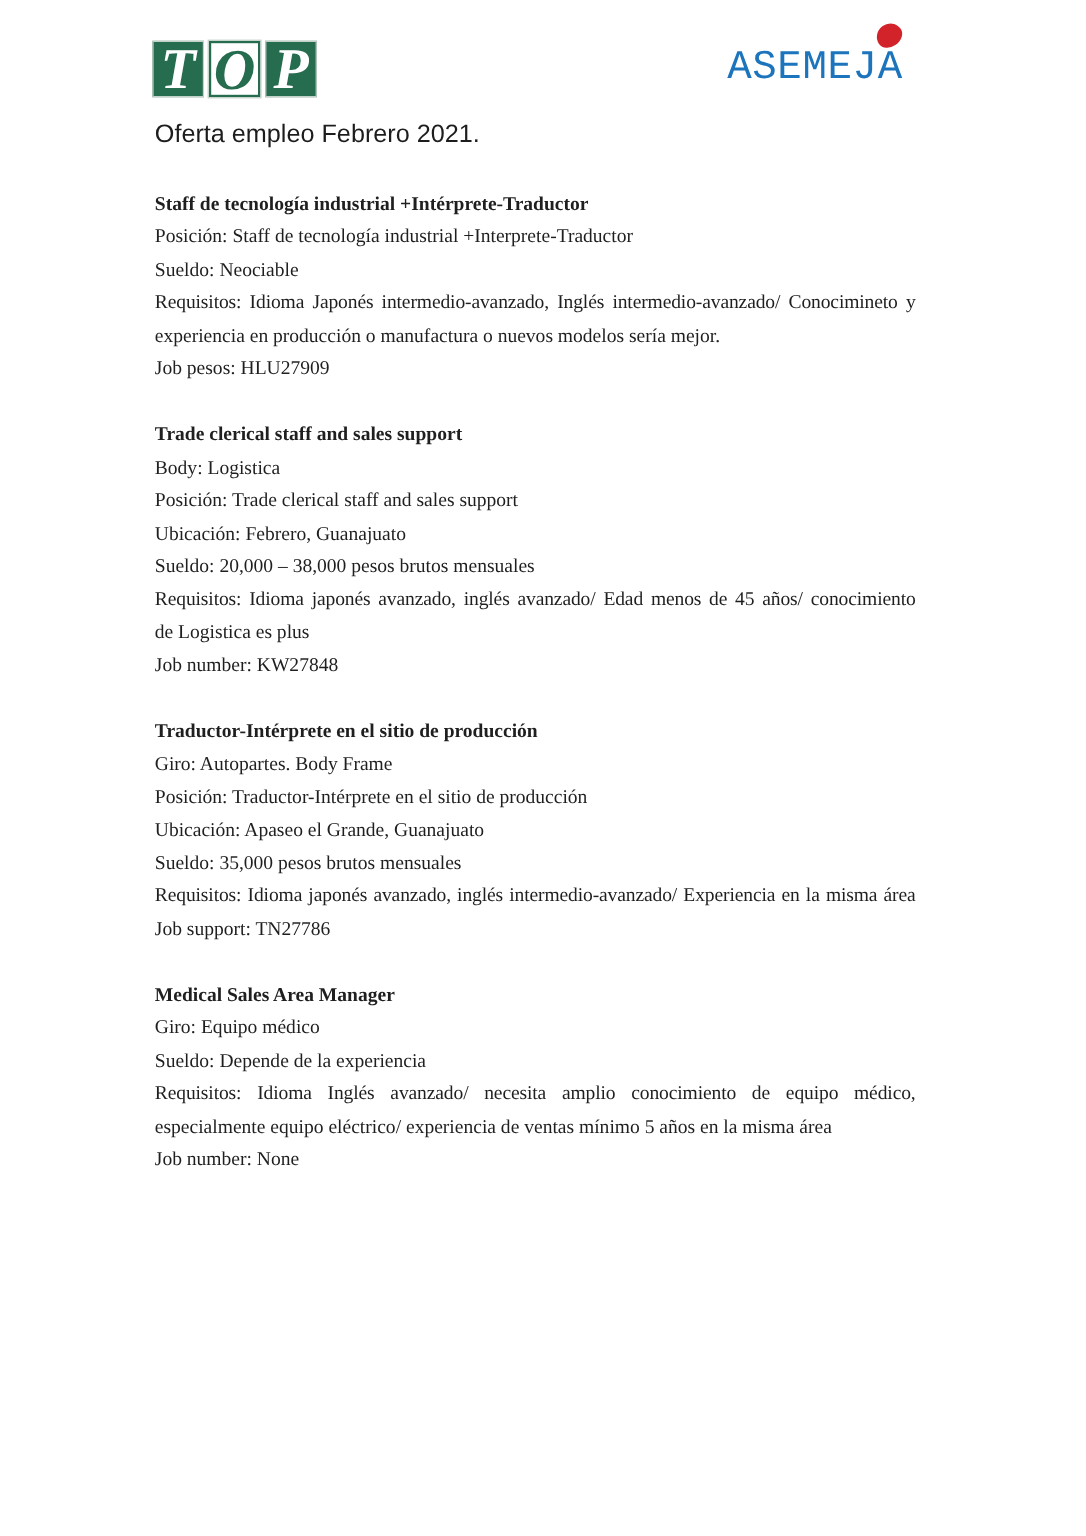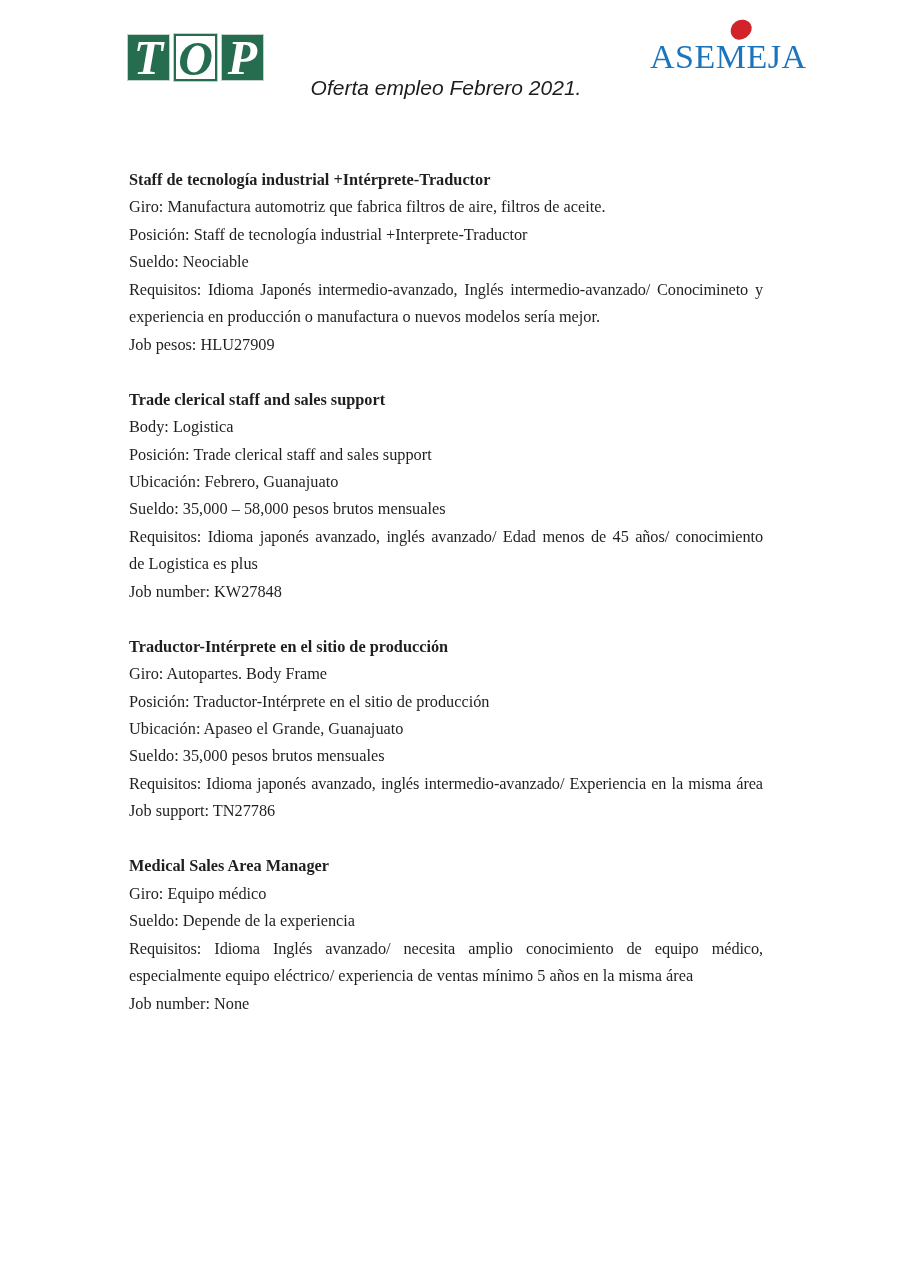--- a/index.html
+++ b/index.html
@@ -43,56 +43,54 @@
     color: #266C4F;
     border: 2px solid #266C4F;
     outline: 1px solid #c3d1c9;
   }
 
   
   .asemeja-text {
     position: absolute;
     left: 606px;
     top: 40px;
-    font-family: Liberation Serif, serif;
+    font-family: Liberation Mono, monospace;
     font-size: 34px;
     line-height: 34px;
     letter-spacing: 0.5px;
     color: #1C75BC;
-    margin-left: 44px;
   }
   .asemeja-dot {
     position: absolute;
     left: 730px;
     top: 20px;
     width: 22px;
     height: 19px;
     background: #D2232A;
     border-radius: 50% 50% 50% 50% / 55% 55% 45% 45%;
     transform: rotate(-35deg);
   }
 
   
   .doc-title {
     position: absolute;
     left: 129px;
-    top: 76px;
+    top: 100px;
     width: 634px;
-    text-align: center;
+    text-align: left;
     font-family: "Liberation Sans", sans-serif;
     font-size: 21px;
     color: #1d1d1d;
-    font-style: italic;
   }
 
   
   .content {
     position: absolute;
     left: 129px;
-    top: 166px;
+    top: 156px;
     width: 634px;
     font-family: "Liberation Serif", serif;
     font-size: 16.3px;
     line-height: 27.45px;
     color: #1f1f1f;
   }
   .job-section { margin: 0 0 27.45px 0; }
   .hd { font-weight: bold; white-space: nowrap; }
   .ln { white-space: nowrap; }
   .just {
@@ -115,34 +113,33 @@
 
   <span class="asemeja-dot"></span>
   <span class="asemeja-text">ASEMEJA</span>
 
   <div class="doc-title">Oferta empleo Febrero 2021.</div>
 
   <div class="content">
 
     <section class="job-section">
       <div class="hd">Staff de tecnología industrial +Intérprete-Traductor</div>
-      <div class="ln">Giro: Manufactura automotriz que fabrica filtros de aire, filtros de aceite.</div>
       <div class="ln">Posición: Staff de tecnología industrial +Interprete-Traductor</div>
       <div class="ln">Sueldo: Neociable</div>
       <div class="just">Requisitos: Idioma Japonés intermedio-avanzado, Inglés intermedio-avanzado/ Conocimineto y</div>
       <div class="ln">experiencia en producción o manufactura o nuevos modelos sería mejor.</div>
       <div class="ln">Job pesos: HLU27909</div>
     </section>
 
     <section class="job-section">
       <div class="hd">Trade clerical staff and sales support</div>
       <div class="ln">Body: Logistica</div>
       <div class="ln">Posición: Trade clerical staff and sales support</div>
       <div class="ln">Ubicación: Febrero, Guanajuato</div>
-      <div class="ln">Sueldo: 35,000 – 58,000 pesos brutos mensuales</div>
+      <div class="ln">Sueldo: 20,000 – 38,000 pesos brutos mensuales</div>
       <div class="just">Requisitos: Idioma japonés avanzado, inglés avanzado/ Edad menos de 45 años/ conocimiento</div>
       <div class="ln">de Logistica es plus</div>
       <div class="ln">Job number: KW27848</div>
     </section>
 
     <section class="job-section">
       <div class="hd">Traductor-Intérprete en el sitio de producción</div>
       <div class="ln">Giro: Autopartes. Body Frame</div>
       <div class="ln">Posición: Traductor-Intérprete en el sitio de producción</div>
       <div class="ln">Ubicación: Apaseo el Grande, Guanajuato</div>

